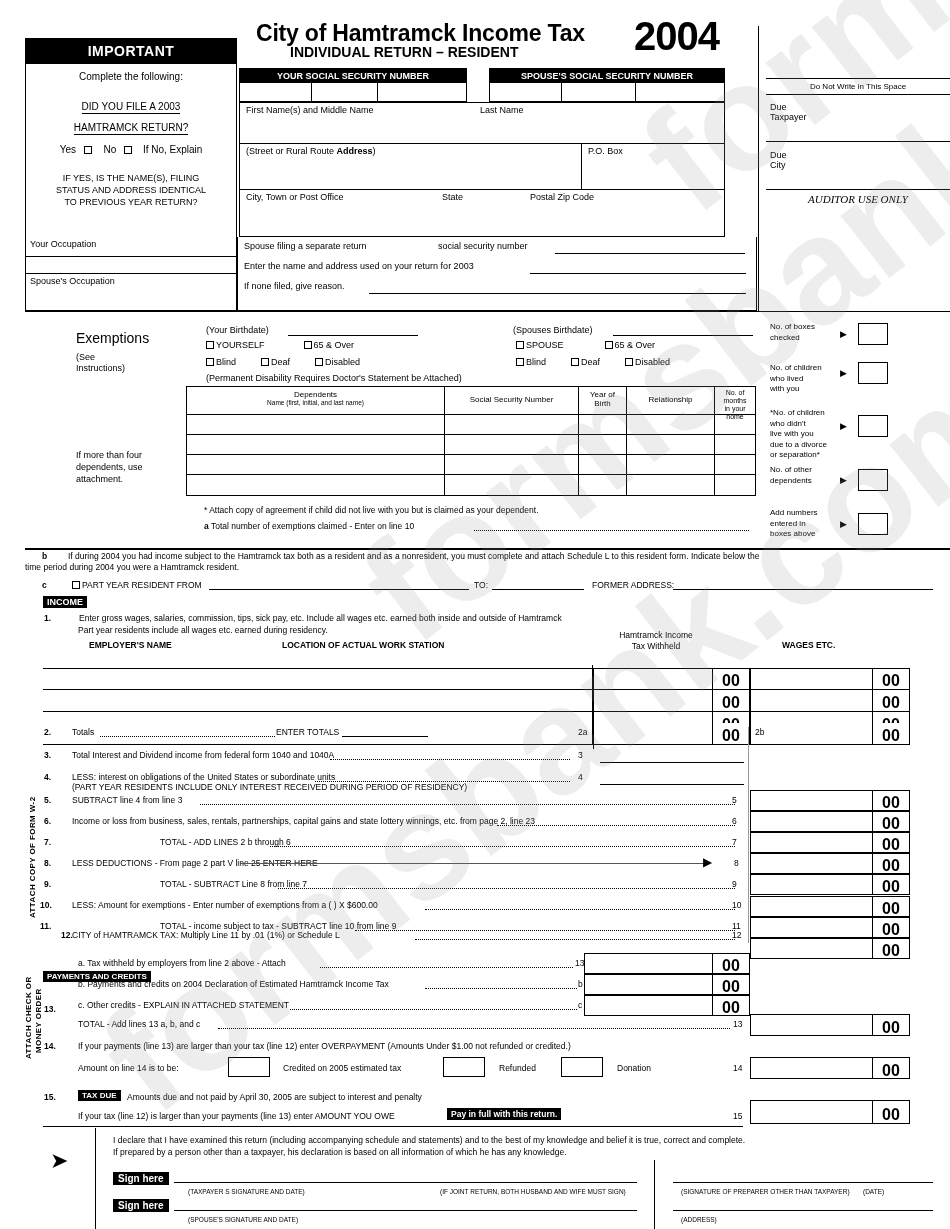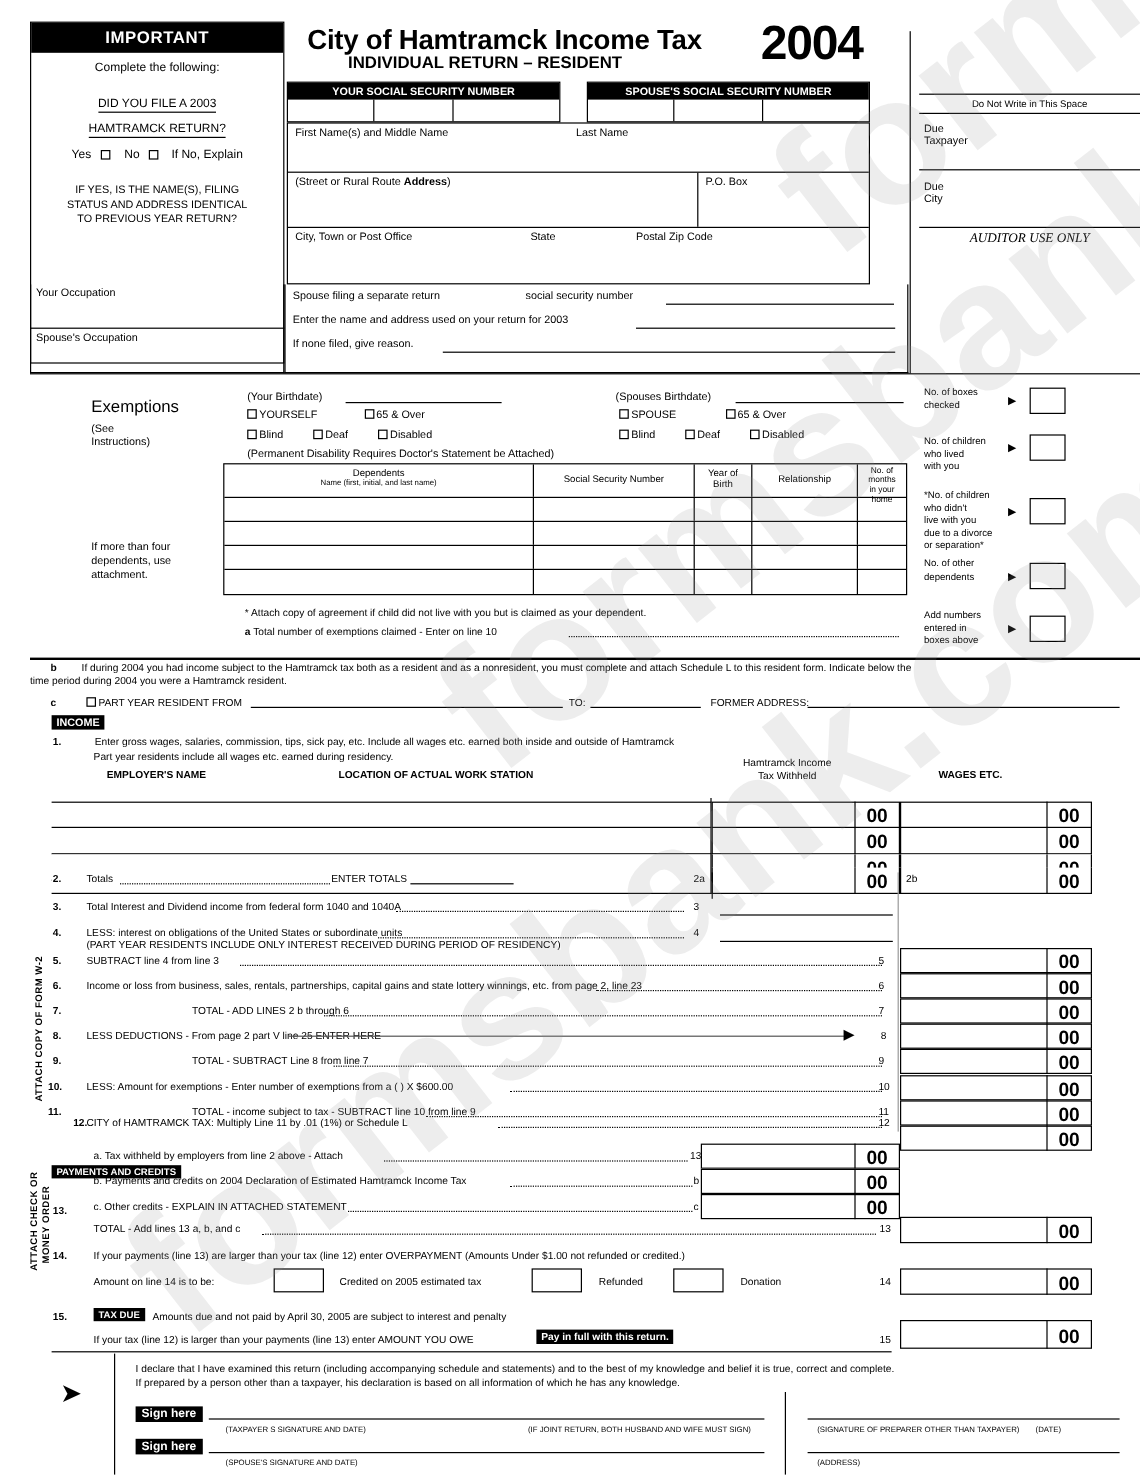--- a/index.html
+++ b/index.html
@@ -66,21 +66,21 @@
 <body>
 
 <div id="page">
 
   <div class="wm">
     <span class="w1">formsbank.com</span>
     <span class="w2">formsbank.com</span>
     <span class="w3">formsbank.com</span>
   </div>
 
-  <div class="bx bdr" style="left:25px; top:18px; width:212px; height:285px;">
+  <div class="bx bdr" style="left:25px; top:38px; width:212px; height:219px;">
     <div class="blk ctr bold t14" style="padding:4px 0 5px; letter-spacing:.5px;">IMPORTANT</div>
     <div class="ctr t10" style="padding:7px 0 0;">Complete the following:</div>
 
     <div class="ctr" style="margin-top:14px;">
       <div class="t10" style="display:inline-block; border-bottom:1px solid #000; padding-bottom:1px;">DID YOU FILE A 2003</div>
     </div>
     <div class="ctr" style="margin-top:3px;">
       <div class="t10" style="display:inline-block; border-bottom:1px solid #000; padding-bottom:1px;">HAMTRAMCK RETURN?</div>
     </div>
 

